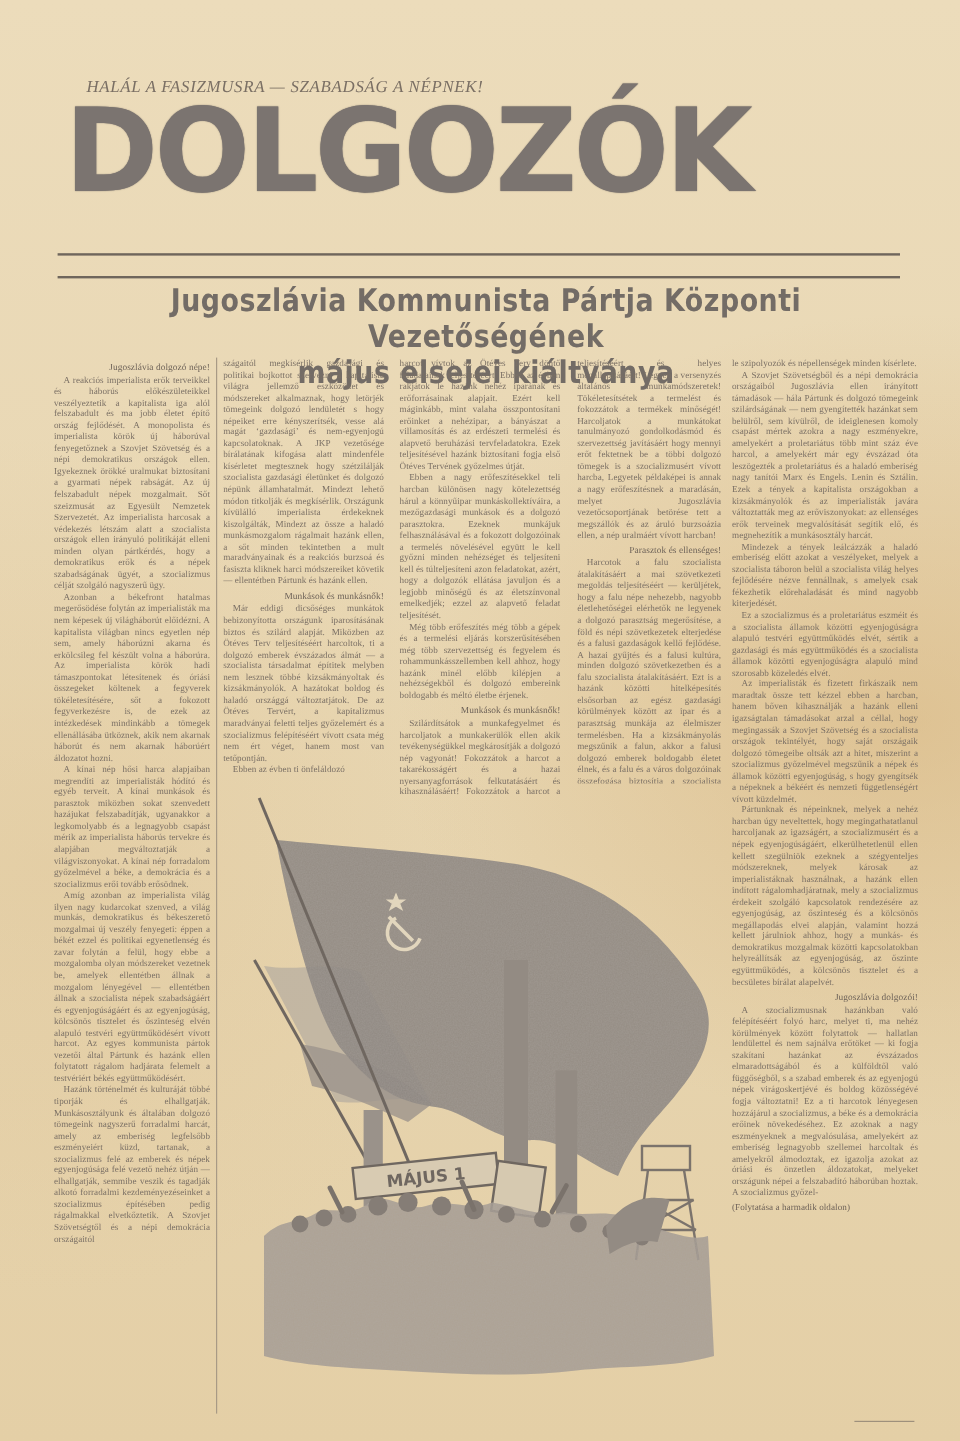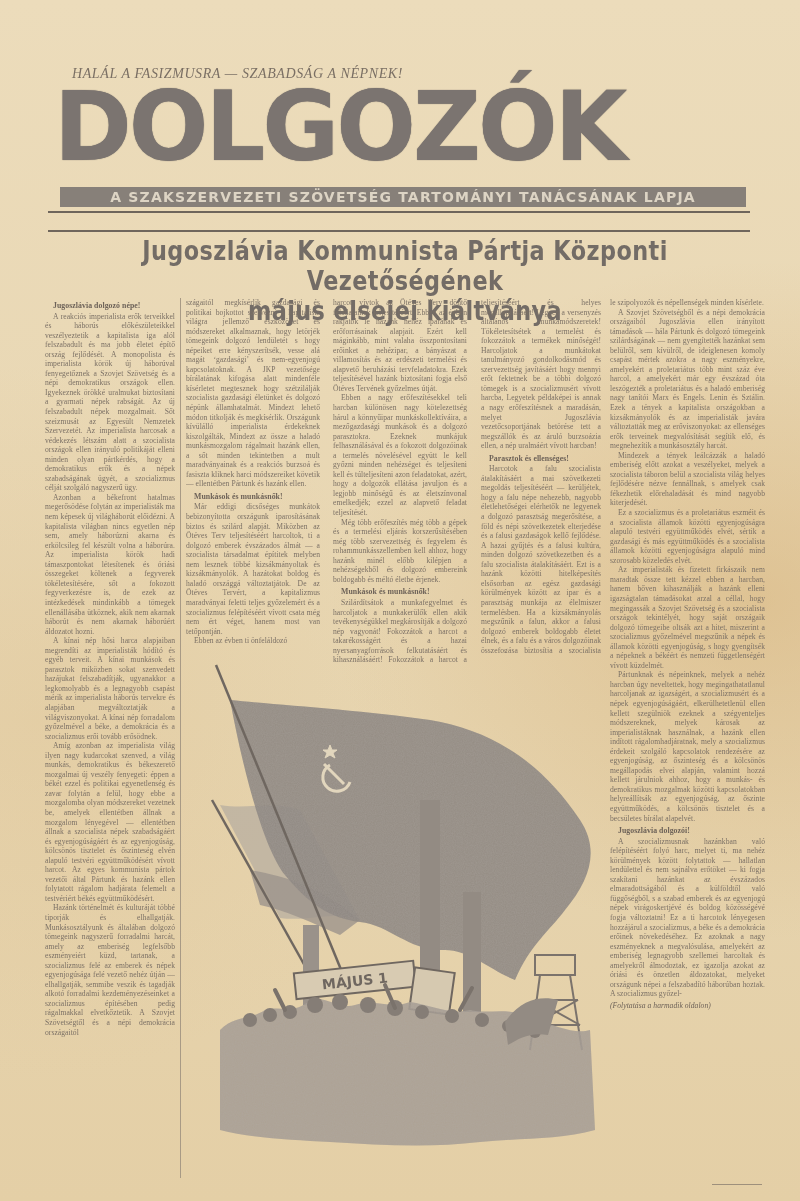--- a/index.html
+++ b/index.html
@@ -60,41 +60,40 @@
   }
   .headline .l1 { font-size: 26px; line-height: 30px; letter-spacing: 0.5px; }
   .headline .l2 { font-size: 26px; line-height: 30px; letter-spacing: 0.5px; }
 
   
   .col {
     position: absolute; font-size: 7.6px; line-height: 9.55px; color: #7b7065;
     text-align: justify; overflow: hidden; letter-spacing: 0.05px;
   }
   .col p { text-indent: 8px; }
-  .col h4 { font-weight: bold; font-size: 7.8px; text-align: left; padding-left: 8px; margin: 3px 0 1px 0; color: #6d6258; }
-  .col .cont { font-style: italic; text-indent: 0; color: #6e6258; margin-top: 2px; }
+  .col h4 { font-weight: normal; font-size: 7.8px; text-align: right; padding-left: 8px; margin: 3px 0 1px 0; color: #6d6258; }
+  .col .cont { text-indent: 0; color: #6e6258; margin-top: 2px; }
   .c-1 { left: 45px;  top: 298px; width: 130px; height: 880px; }
   .c-2 { left: 186px; top: 298px; width: 134px; height: 368px; }
   .c-3 { left: 333px; top: 298px; width: 134px; height: 365px; }
   .c-4 { left: 481px; top: 298px; width: 120px; height: 355px; }
   .c-5 { left: 610px; top: 298px; width: 155px; height: 855px; }
   .colrule { position: absolute; width: 1px; background: #a89a85; }
 
   
   .illus { position: absolute; left: 190px; top: 660px; width: 430px; height: 520px; }
   .bottomrule { position: absolute; left: 712px; top: 1184px; width: 50px; height: 1px; background: #9e907c; }
 </style>
 </head>
 <body>
 
 <div class="page">
 
   <div class="motto">HALÁL A FASIZMUSRA — SZABADSÁG A NÉPNEK!</div>
   <div class="logo">DOLGOZÓK</div>
-  <div class="subbanner">A SZAKSZERVEZETI SZÖVETSÉG TARTOMÁNYI TANÁCSÁNAK LAPJA</div>
 
   <div class="rule" style="top:211px;"></div>
   <div class="rule" style="top:230px;"></div>
 
   <div class="headline">
     <div class="l1">Jugoszlávia Kommunista Pártja Központi Vezetőségének</div>
     <div class="l2">május elsejei kiáltványa</div>
   </div>
 
   <div class="colrule" style="left:180px; top:298px; height:880px;"></div>

